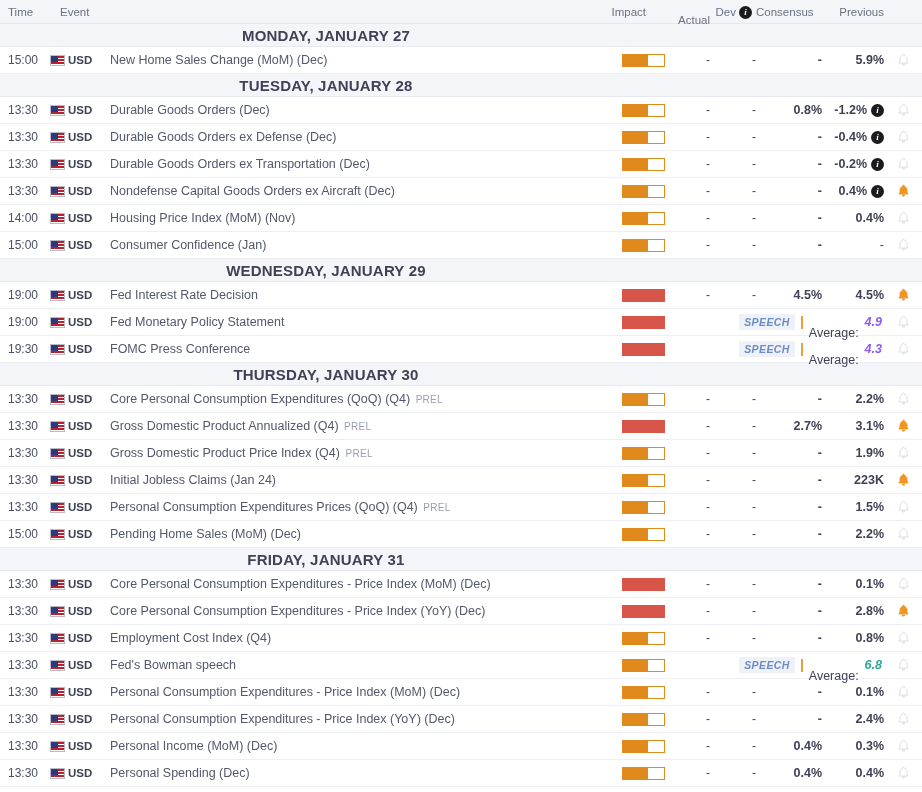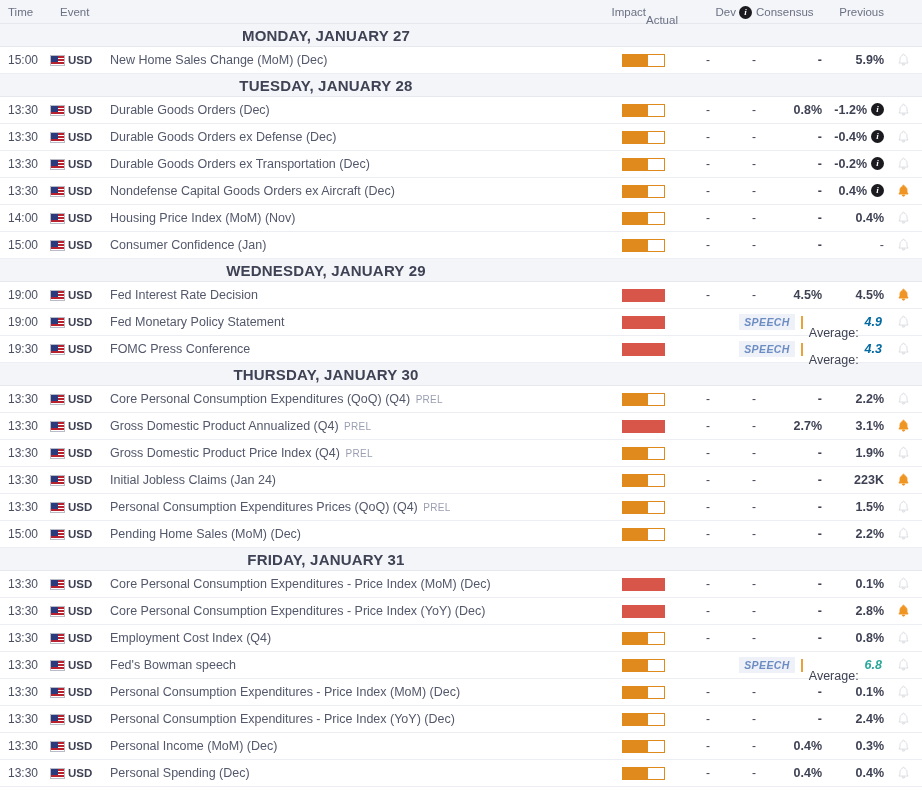--- a/index.html
+++ b/index.html
@@ -25,21 +25,21 @@
     height: 24px;
     background: #f4f5f8;
     border-bottom: 1px solid #e6e8ee;
     color: #6b7184;
     font-size: 11.5px;
     padding: 0 0 0 8px;
   }
   .hd-time   { width: 42px; text-align: left; }
   .hd-event  { flex: 1 1 auto; text-align: left; padding-left: 10px; }
   .hd-impact { width: 60px; text-align: right; }
-  .hd-actual { width: 64px; text-align: left; margin-top: 16px; }
+  .hd-actual { width: 64px; text-align: right; margin-top: 16px; }
   .hd-dev    { width: 26px; text-align: right; white-space: nowrap; }
   .hd-devico { width: 20px; text-align: left; padding-left: 3px;}
   .hd-cons   { width: 66px; }
   .hd-prev   { width: 62px; text-align: right; }
   .hd-bell   { width: 38px; }
 
   
   .day-row {
     height: 23px;
     background: #f4f5f8;
@@ -131,21 +131,21 @@
     background: #d8554a;
   }
   .bar.high .fill { background: #d8554a; width: 100% !important; }
 
   .c-actual { width: 42px; text-align: right; color: #3f4254; font-size: 12px; }
   .c-dev    { width: 46px; text-align: right; color: #3f4254; font-size: 12px; }
   .c-cons   { width: 66px; text-align: right; color: #3f4254; font-size: 12.5px; font-weight: bold; }
   .c-prev   {
     width: 62px; text-align: right; color: #3f4254;
     font-size: 12.5px; font-weight: bold;
-    display: flex; align-items: flex-start; justify-content: flex-end; gap: 4px;
+    display: flex; align-items: center; justify-content: flex-end; gap: 4px;
   }
   .c-prev .val { }
   .dash { font-weight: normal; color: #44495c; }
 
   .info-icon {
     width: 13px; height: 13px;
     border-radius: 50%;
     background: #1b1b1f;
     color: #ffffff;
     font-size: 9px;
@@ -184,21 +184,21 @@
     font-weight: bold;
     letter-spacing: .4px;
     padding: 2px 5px;
   }
   .sep-bar {
     display: inline-block;
     width: 2px; height: 13px;
     background: #e9a23b;
   }
   .avg-label { font-size: 12.5px; font-weight: normal; color: #3f4254; margin-top: 22px; }
-  .avg-val   { font-size: 12.5px; font-weight: bold; font-style: italic; color: #0369a1; }
+  .avg-val   { font-size: 12.5px; font-weight: bold; font-style: italic; color: #8b5cf6; }
   .avg-val.teal { color: #2aa79b; font-style: italic; }
 </style>
 </head>
 <body>
 
 <div class="calendar">
 
   <div class="cal-header">
     <div class="hd-time">Time</div>
     <div class="hd-event">Event</div>

